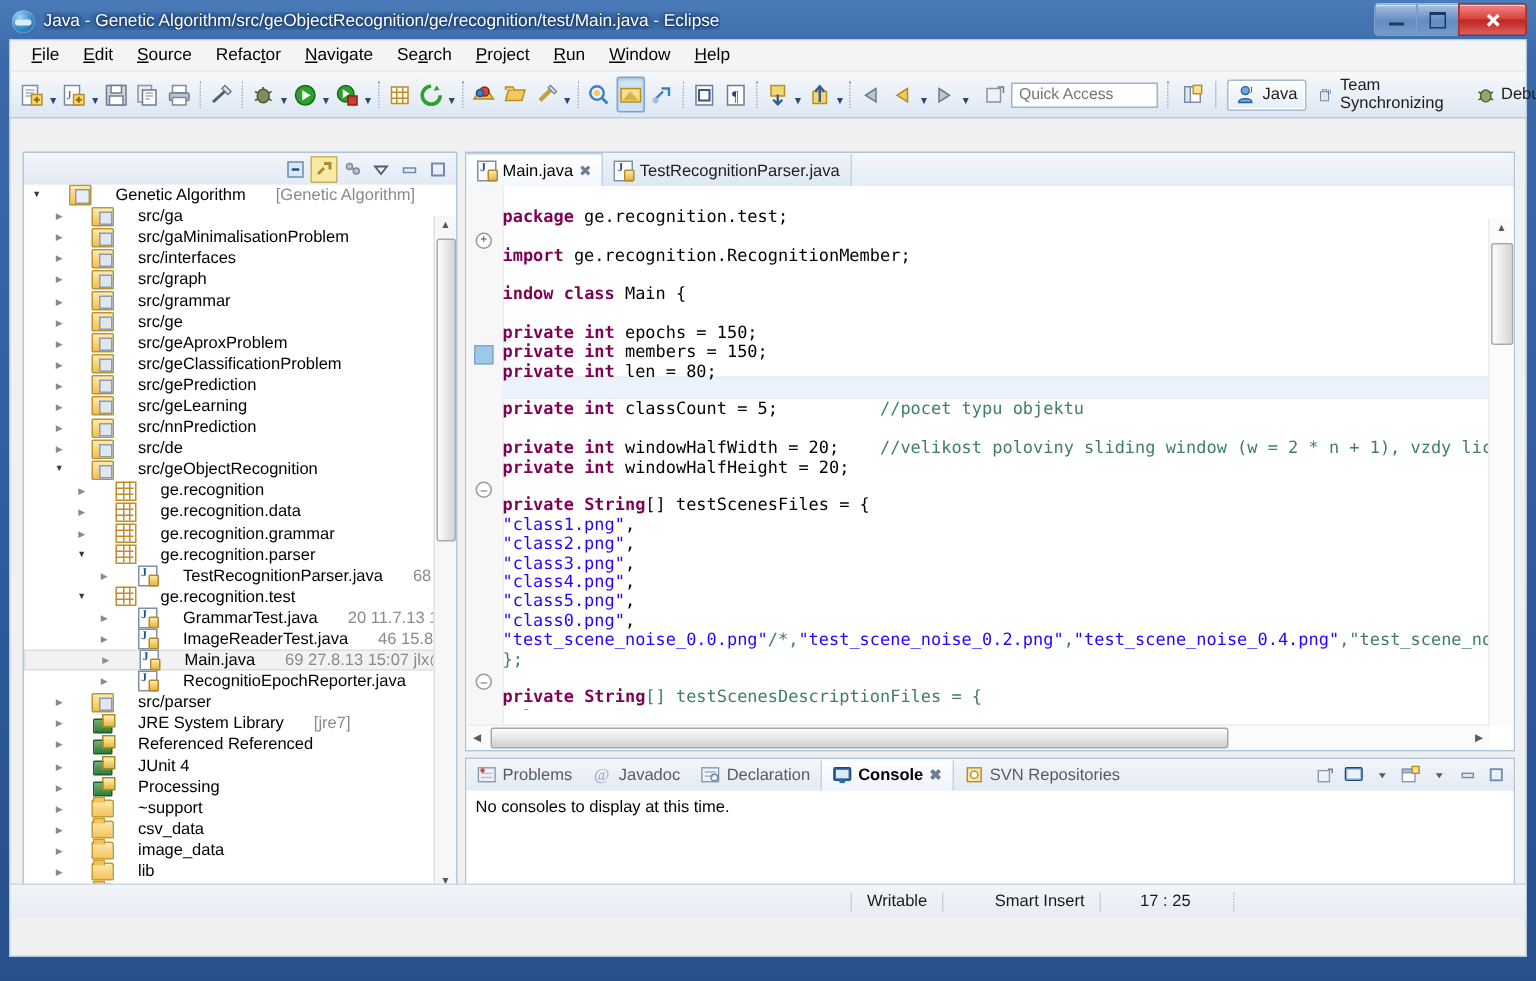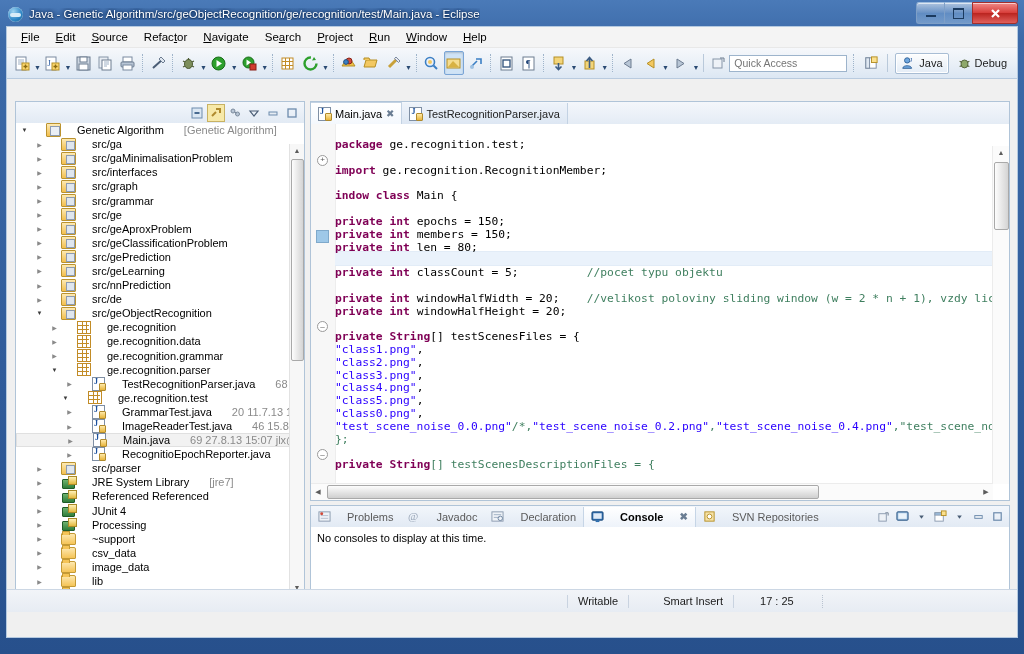--- a/index.html
+++ b/index.html
@@ -93,21 +93,21 @@
     width:10px;height:22px;display:flex;align-items:flex-end;justify-content:center;
     padding-bottom:7px;color:#2a4a72;font-size:7px;
   }
   .tsep{width:1px;height:18px;background:#b9c9da;margin:0 3px;}
   .tsep.dotted{background:none;border-left:1px dotted #9fb4ca;}
   .tbtn.pressed{background:#cfe3f6;border:1px solid #7aa5d6;box-shadow:inset 0 1px 2px rgba(0,0,0,.18);}
   #quickaccess{
     margin-left:auto;display:flex;align-items:center;
   }
   #qa-input{
-    width:118px;height:17px;border:1px solid #9db4cc;background:#fff;
+    width:98px;height:17px;border:1px solid #9db4cc;background:#fff;
     font-size:10.5px;color:#9a9a9a;padding:0 4px;box-sizing:border-box;
     font-family:"Liberation Sans",sans-serif;
   }
   #persp{
     display:flex;align-items:center;gap:2px;margin-left:4px;
   }
   .persp-btn{
     display:flex;align-items:center;gap:3px;padding:2px 5px;border-radius:2px;
     font-size:11px;color:#1c1c1c;border:1px solid transparent;
   }
@@ -239,21 +239,21 @@
   
   #console{
     position:absolute;left:303px;top:406px;width:700px;height:104px;
     background:#fff;border:1px solid #b0c4d8;box-sizing:border-box;
   }
   .cv-tabbar{
     height:21px;background:linear-gradient(180deg,#f2f6fb,#e2eaf4);
     display:flex;align-items:center;border-bottom:1px solid #c3d3e4;
   }
   .cv-tab{
-    display:flex;align-items:center;gap:16px;height:20px;padding:0 7px;
+    display:flex;align-items:center;gap:4px;height:20px;padding:0 7px;
     font-size:11px;color:#5a5a5a;
   }
   .cv-tab.active{
     background:linear-gradient(180deg,#ffffff,#eef3fa);
     color:#000;font-weight:bold;
     border-left:1px solid #c6d5e6;border-right:1px solid #c6d5e6;
   }
   #console-body{
     position:absolute;left:0;top:21px;right:0;bottom:0;background:#fff;
     padding:5px 6px;font-size:11px;color:#000;
@@ -504,20 +504,28 @@
           <div class="persp-btn active">
             <svg width="15" height="15" viewBox="0 0 17 17">
                 <circle cx="7" cy="5" r="3" fill="#6fa7de" stroke="#2c5d94"></circle>
                 <path d="M2 14 c0-4 10-4 10 0 z" fill="#6fa7de" stroke="#2c5d94"></path>
                 <text x="10" y="7" font-size="7" fill="#1a4f9c" font-family="serif">J</text>
               </svg>
             <span>Java</span>
           </div>
           <div class="persp-btn">
             <svg width="15" height="15" viewBox="0 0 17 17">
+                <rect x="2" y="5" width="8" height="9" fill="#dfe8f2" stroke="#7a8aa0"></rect>
+                <path d="M4 5 V3 h4 v2" fill="none" stroke="#7a8aa0"></path>
+                <text x="9" y="7" font-size="7" fill="#1a4f9c" font-family="serif">0</text>
+              </svg>
+            <span>Team Synchronizing</span>
+          </div>
+          <div class="persp-btn">
+            <svg width="15" height="15" viewBox="0 0 17 17">
                 <ellipse cx="8.5" cy="9" rx="4" ry="4.5" fill="#8ea86a" stroke="#4d5b33"></ellipse>
                 <path d="M3 6l2 1M14 6l-2 1M3 12l2-1M14 12l-2-1" stroke="#4d5b33" stroke-width="1.2"></path>
               </svg>
             <span>Debug</span>
           </div>
         </div>
       </div>
     </div>
 
     <div id="workbench">
@@ -701,21 +709,21 @@
                 <span class="tlabel">ge.recognition.parser</span>
               </div>
               <div class="trow" style="padding-left: 48px;">
                 <span class="twist" style="font-size: 6px; color: rgb(138, 138, 138);">▶</span>
                 <span class="ticon">
                   <span class="ic ic-java"></span>
                 </span>
                 <span class="tlabel">TestRecognitionParser.java</span>
                 <span class="tdim">68  27.8.13 13:2</span>
               </div>
-              <div class="trow" style="padding-left: 33px; margin-left: 11px;">
+              <div class="trow" style="padding-left: 33px;">
                 <span class="twist" style="color: rgb(60, 60, 60); font-size: 6px;">▼</span>
                 <span class="ticon">
                   <span class="ic ic-pkg"></span>
                 </span>
                 <span class="tlabel">ge.recognition.test</span>
               </div>
               <div class="trow" style="padding-left: 48px;">
                 <span class="twist" style="font-size: 6px; color: rgb(138, 138, 138);">▶</span>
                 <span class="ticon">
                   <span class="ic ic-java"></span>

